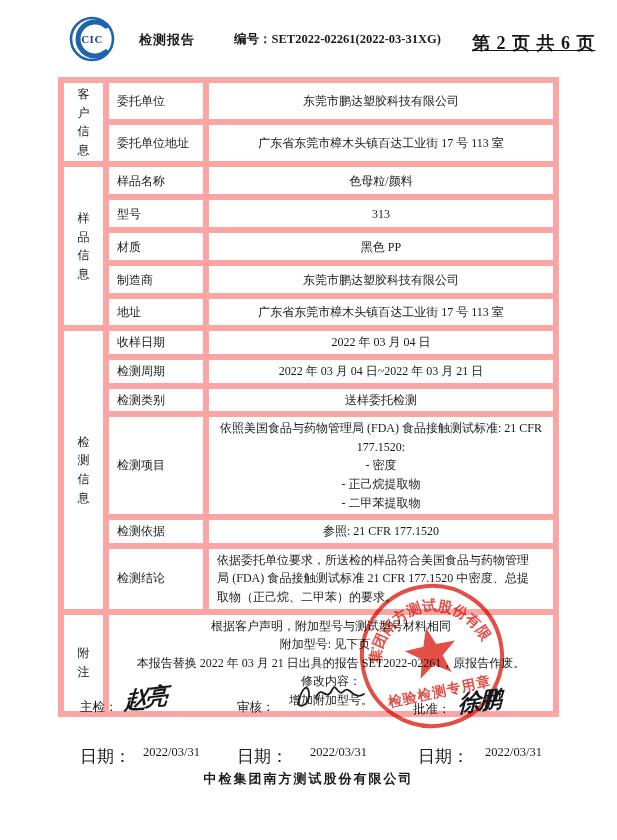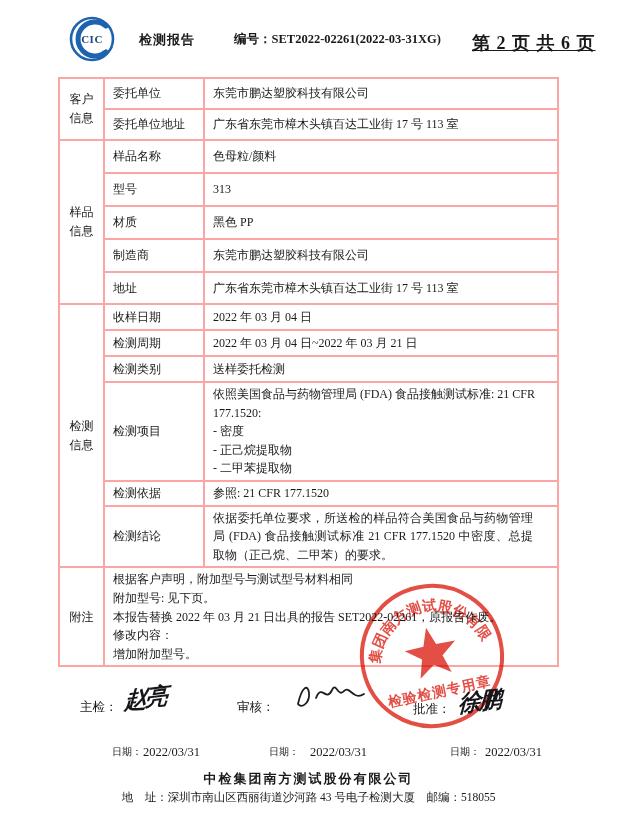--- a/index.html
+++ b/index.html
@@ -12,45 +12,45 @@
   .hdr-no{position:absolute;left:234px;top:31px;font-size:12.5px;font-weight:bold;}
   .hdr-pages{position:absolute;left:472px;top:31px;font-size:18px;font-weight:bold;letter-spacing:1px;text-decoration:underline;}
   .logo{position:absolute;left:62px;top:15px;width:60px;height:48px;}
   
   table.report{
     position:absolute;left:58px;top:77px;width:501px;
     border-collapse:collapse;table-layout:fixed;
     border:2px solid #8f8f8f;
   }
   table.report td{
-    border:2px solid #fca5a5;font-size:12px;vertical-align:middle;
+    border:6px solid #fca5a5;font-size:12px;vertical-align:middle;
     padding:2px 8px;line-height:1.55;
   }
   td.group{
     width:45px;text-align:center;white-space:pre-line;line-height:2.1;
     padding:2px 2px;
   }
   td.label{width:100px;padding-left:9px;}
-  td.value{white-space:pre-line;padding-left:12px;}
+  td.value{white-space:pre-line;padding-left:12px;text-align:center;}
   td.value.wrapjust{white-space:normal;text-align:justify;padding-right:24px;}
   
   .stamp{
     position:absolute;left:356px;top:580px;width:152px;height:152px;
     transform:rotate(-12deg);opacity:.9;mix-blend-mode:multiply;z-index:5;
     pointer-events:none;
   }
   
   .sig-label{position:absolute;font-size:12.5px;text-align:right;}
   .sig-hand{
     position:absolute;font-size:23px;font-weight:bold;color:#15151a;
     transform:rotate(-7deg) skewX(-9deg);display:inline-block;z-index:6;
     font-style:italic;letter-spacing:-2px;
   }
   .sig-svg{position:absolute;z-index:6;}
-  .date-label{position:absolute;font-size:10px;margin-left:32px;}
+  .date-label{position:absolute;font-size:17px;}
   .date-value{position:absolute;font-size:12.5px;text-align:center;}
   
   .footer{position:absolute;left:0;width:617px;text-align:center;}
   .f-company{top:770px;font-size:13px;font-weight:bold;letter-spacing:2px;}
   .f-address{top:790px;font-size:11.5px;}
   .f-web{top:807px;font-size:11.5px;}
   .f-web a{color:#0000de;text-decoration:underline;font-family:"Liberation Mono","DejaVu Sans Mono",monospace;font-size:11px;}
 </style>
 </head>
 <body>
@@ -175,15 +175,14 @@
   <span class="sig-hand" style="left:458px;top:686px">徐鹏</span>
 
   <span class="date-label" style="left:80px;top:745px">日期：</span>
   <span class="date-value" style="left:143px;top:745px">2022/03/31</span>
   <span class="date-label" style="left:237px;top:745px">日期：</span>
   <span class="date-value" style="left:310px;top:745px">2022/03/31</span>
   <span class="date-label" style="left:418px;top:745px">日期：</span>
   <span class="date-value" style="left:485px;top:745px">2022/03/31</span>
 
   <div class="footer f-company" style="position:absolute">中检集团南方测试股份有限公司</div>
-  <div class="footer f-address" style="position:absolute">地　址：深圳市南山区西丽街道沙河路 43 号电子检测大厦　邮编：518055</div>
 
 </div>
 
 </body></html>

